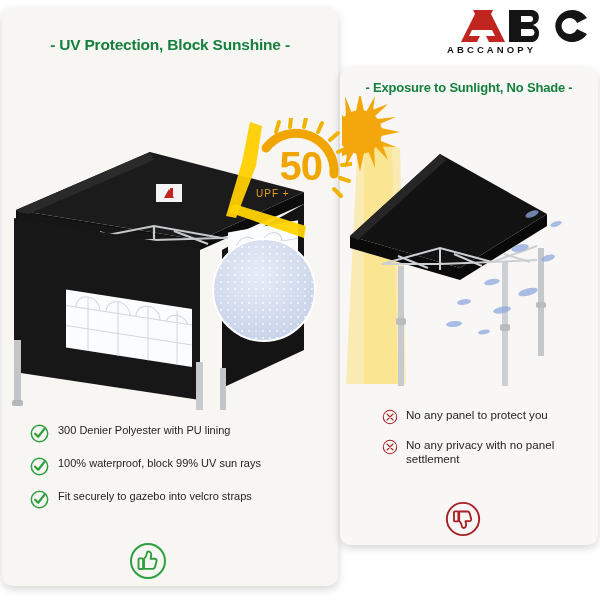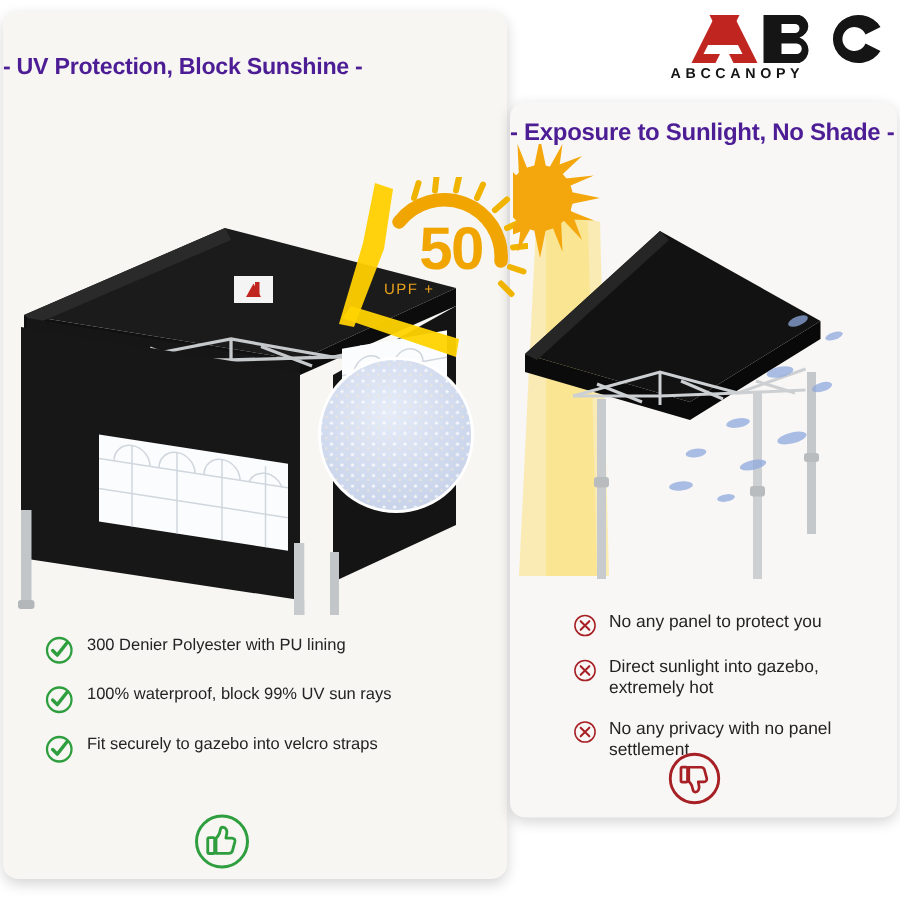--- a/index.html
+++ b/index.html
@@ -15,25 +15,25 @@
   .card{
     position:absolute;
     background:#f7f6f3;
     border-radius:10px;
     box-shadow:0 3px 9px rgba(0,0,0,.17);
   }
   #left-card{left:2px;top:8px;width:336px;height:578px;}
   #right-card{left:340px;top:68px;width:258px;height:477px;background:#f8f7f5;}
 
   .panel-title{
-    position:absolute;left:0;right:12px;text-align:left;
-    font-weight:bold;color:#4c1d95;
+    position:absolute;left:0;right:12px;text-align:center;
+    font-weight:bold;color:#15803d;
   }
   #left-title{top:36px;font-size:15.5px;letter-spacing:-.2px;}
-  #right-title{top:80px;font-size:16px;letter-spacing:-.2px;}
+  #right-title{top:80px;font-size:13px;letter-spacing:-.2px;}
 
   
   #logo{position:absolute;right:8px;top:8px;width:145px;height:52px;}
   #logo-word{position:absolute;left:0;top:0;width:145px;height:36px;}
   #logo-sub{
     position:absolute;left:0;top:36px;width:145px;
     text-align:left;font-size:9.5px;font-weight:bold;
     letter-spacing:3.1px;color:#141414;padding-right:4px;box-sizing:border-box;
   }
 
@@ -296,27 +296,20 @@
         <circle cx="10" cy="10" r="8.4" fill="none" stroke="#a62025" stroke-width="1.3"></circle>
         <path d="M6.4 6.4 L13.6 13.6 M13.6 6.4 L6.4 13.6" stroke="#a62025" stroke-width="1.7" stroke-linecap="round"></path>
       </svg>
       <span class="bullet-text">No any panel to protect you</span>
     </div>
     <div class="bullet">
       <svg class="bullet-icon" viewBox="0 0 20 20">
         <circle cx="10" cy="10" r="8.4" fill="none" stroke="#a62025" stroke-width="1.3"></circle>
         <path d="M6.4 6.4 L13.6 13.6 M13.6 6.4 L6.4 13.6" stroke="#a62025" stroke-width="1.7" stroke-linecap="round"></path>
       </svg>
-      <span class="bullet-text">Direct sunlight into gazebo, extremely hot</span>
-    </div>
-    <div class="bullet">
-      <svg class="bullet-icon" viewBox="0 0 20 20">
-        <circle cx="10" cy="10" r="8.4" fill="none" stroke="#a62025" stroke-width="1.3"></circle>
-        <path d="M6.4 6.4 L13.6 13.6 M13.6 6.4 L6.4 13.6" stroke="#a62025" stroke-width="1.7" stroke-linecap="round"></path>
-      </svg>
       <span class="bullet-text">No any privacy with no panel settlement</span>
     </div>
   </div>
 
   <svg id="thumb-up" viewBox="0 0 40 40">
     <circle cx="20" cy="20" r="17" fill="none" stroke="#2e9e3e" stroke-width="2"></circle>
     <path d="M20.5 10.5 c-1.2 0 -1.6 1.1 -1.7 2 c-.2 1.6 -.6 2.8 -1.6 4 l-1.2 1.4 v10 h8.6 c1.2 0 2.1 -.7 2.4 -1.8 l1.6 -6 c.3 -1.3 -.6 -2.4 -1.9 -2.4 h-4.1 l.6 -3.2 c.3 -1.7 -.5 -4 -2.7 -4 z" fill="none" stroke="#2e9e3e" stroke-width="1.9" stroke-linejoin="round"></path>
     <rect x="10.5" y="17.4" width="4.6" height="10.6" rx="1" fill="none" stroke="#2e9e3e" stroke-width="1.9"></rect>
   </svg>
 

